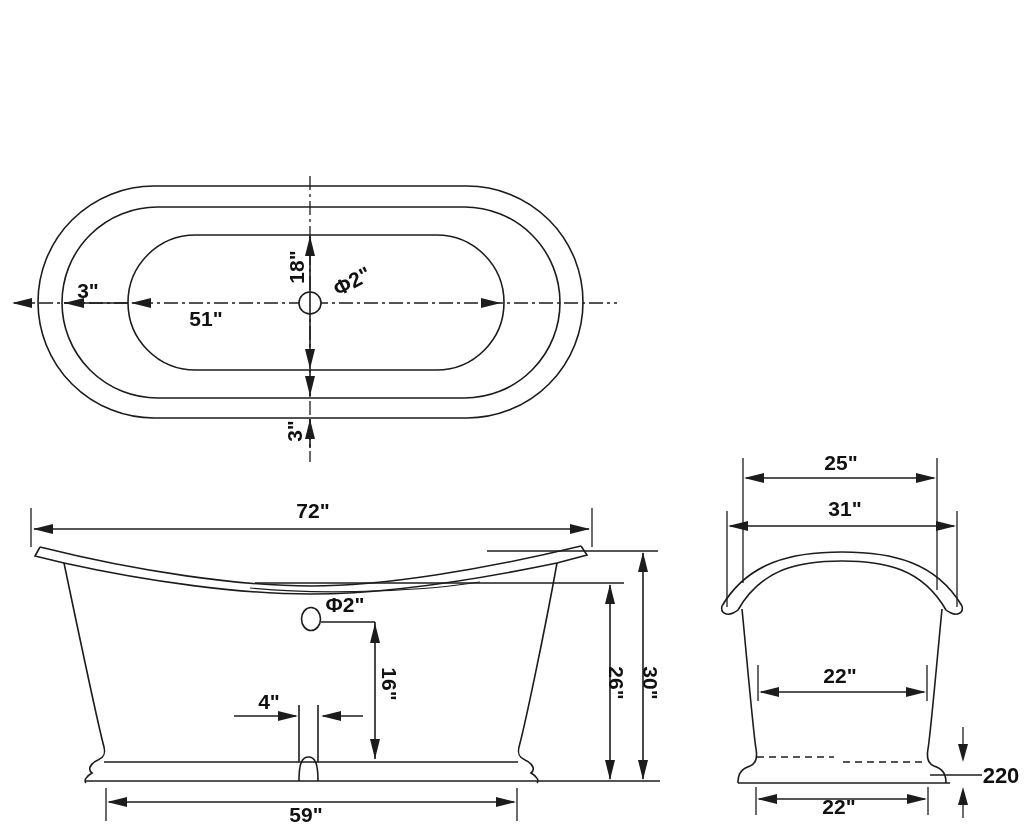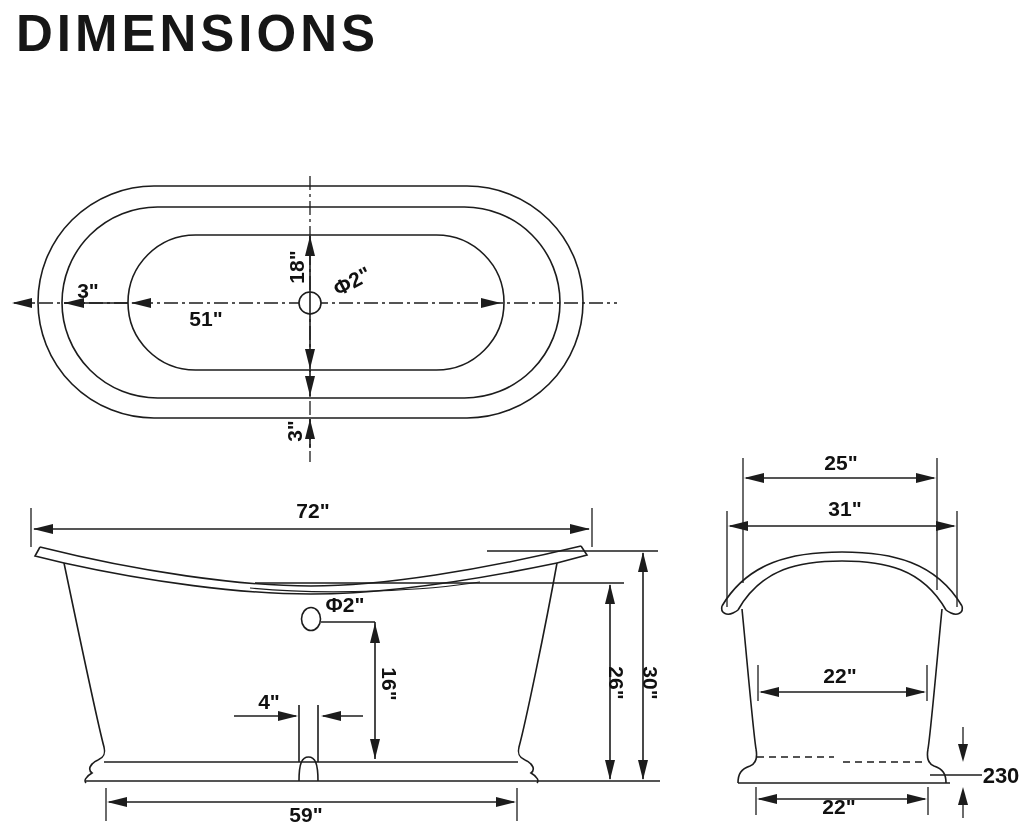--- a/index.html
+++ b/index.html
@@ -25,21 +25,20 @@
   .rot-ccw{transform:translate(-50%,-50%) rotate(-90deg);}
   .rot-cw{transform:translate(-50%,-50%) rotate(90deg);}
   .rot-phi{transform:translate(-50%,-50%) rotate(-28deg);}
   .lbl-big{font-size:22px;}
 </style>
 </head>
 <body>
 
 <div id="canvas">
 
-  <div id="page-title">DIMENSIONS</div>
 
   <svg width="1024" height="827" viewBox="0 0 1024 827" fill="none" stroke="#1c1c1c" stroke-width="1.6">
 
     <g>
 
       <line x1="14" y1="303" x2="617" y2="303" stroke-dasharray="14 4 3 4" stroke-width="1.3"></line>
       <line x1="310" y1="176" x2="310" y2="462" stroke-dasharray="14 4 3 4" stroke-width="1.3"></line>
 
       <rect x="38" y="186" width="545" height="232" rx="116" ry="116"></rect>
       <rect x="62" y="207" width="498" height="191" rx="95.5" ry="95.5"></rect>
@@ -181,15 +180,15 @@
   <div class="lbl rot-cw" style="left:389px;top:684px;">16"</div>
   <div class="lbl" style="left:269px;top:701px;">4"</div>
   <div class="lbl" style="left:306px;top:814px;">59"</div>
   <div class="lbl rot-cw" style="left:616px;top:683px;">26"</div>
   <div class="lbl rot-cw" style="left:650px;top:683px;">30"</div>
 
   <div class="lbl" style="left:841px;top:462px;">25"</div>
   <div class="lbl" style="left:845px;top:508px;">31"</div>
   <div class="lbl" style="left:840px;top:675px;">22"</div>
   <div class="lbl" style="left:839px;top:806px;">22"</div>
-  <div class="lbl lbl-big" style="left:1001px;top:776px;">230</div>
+  <div class="lbl lbl-big" style="left:1001px;top:776px;">220</div>
 
 </div>
 
 </body></html>

